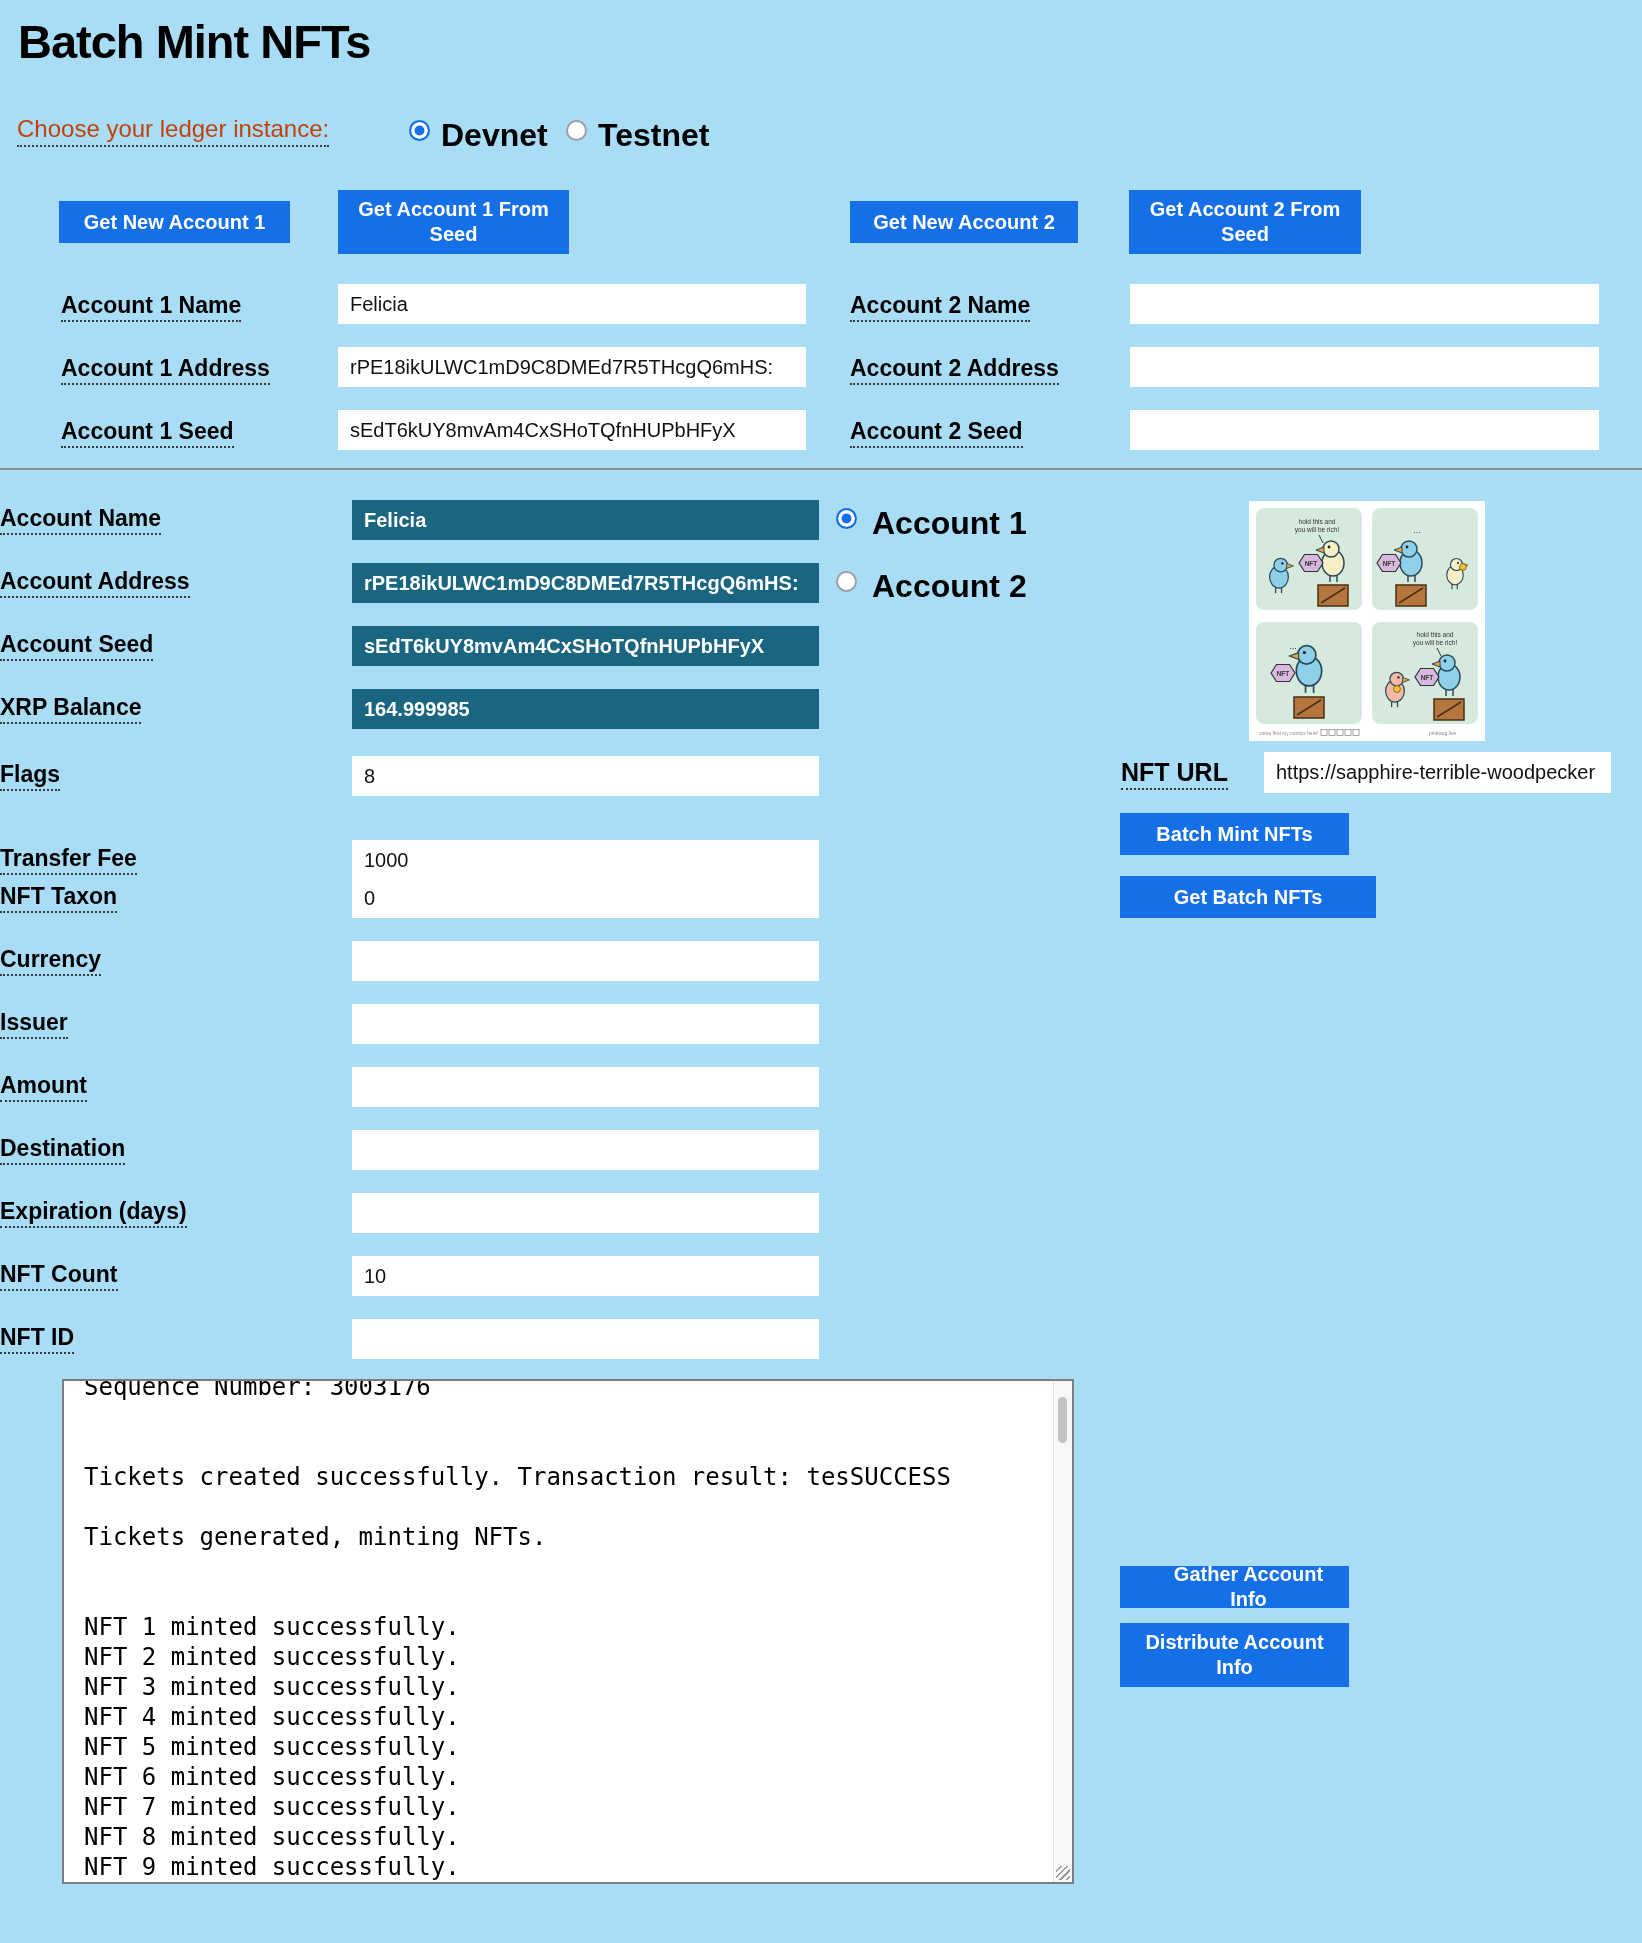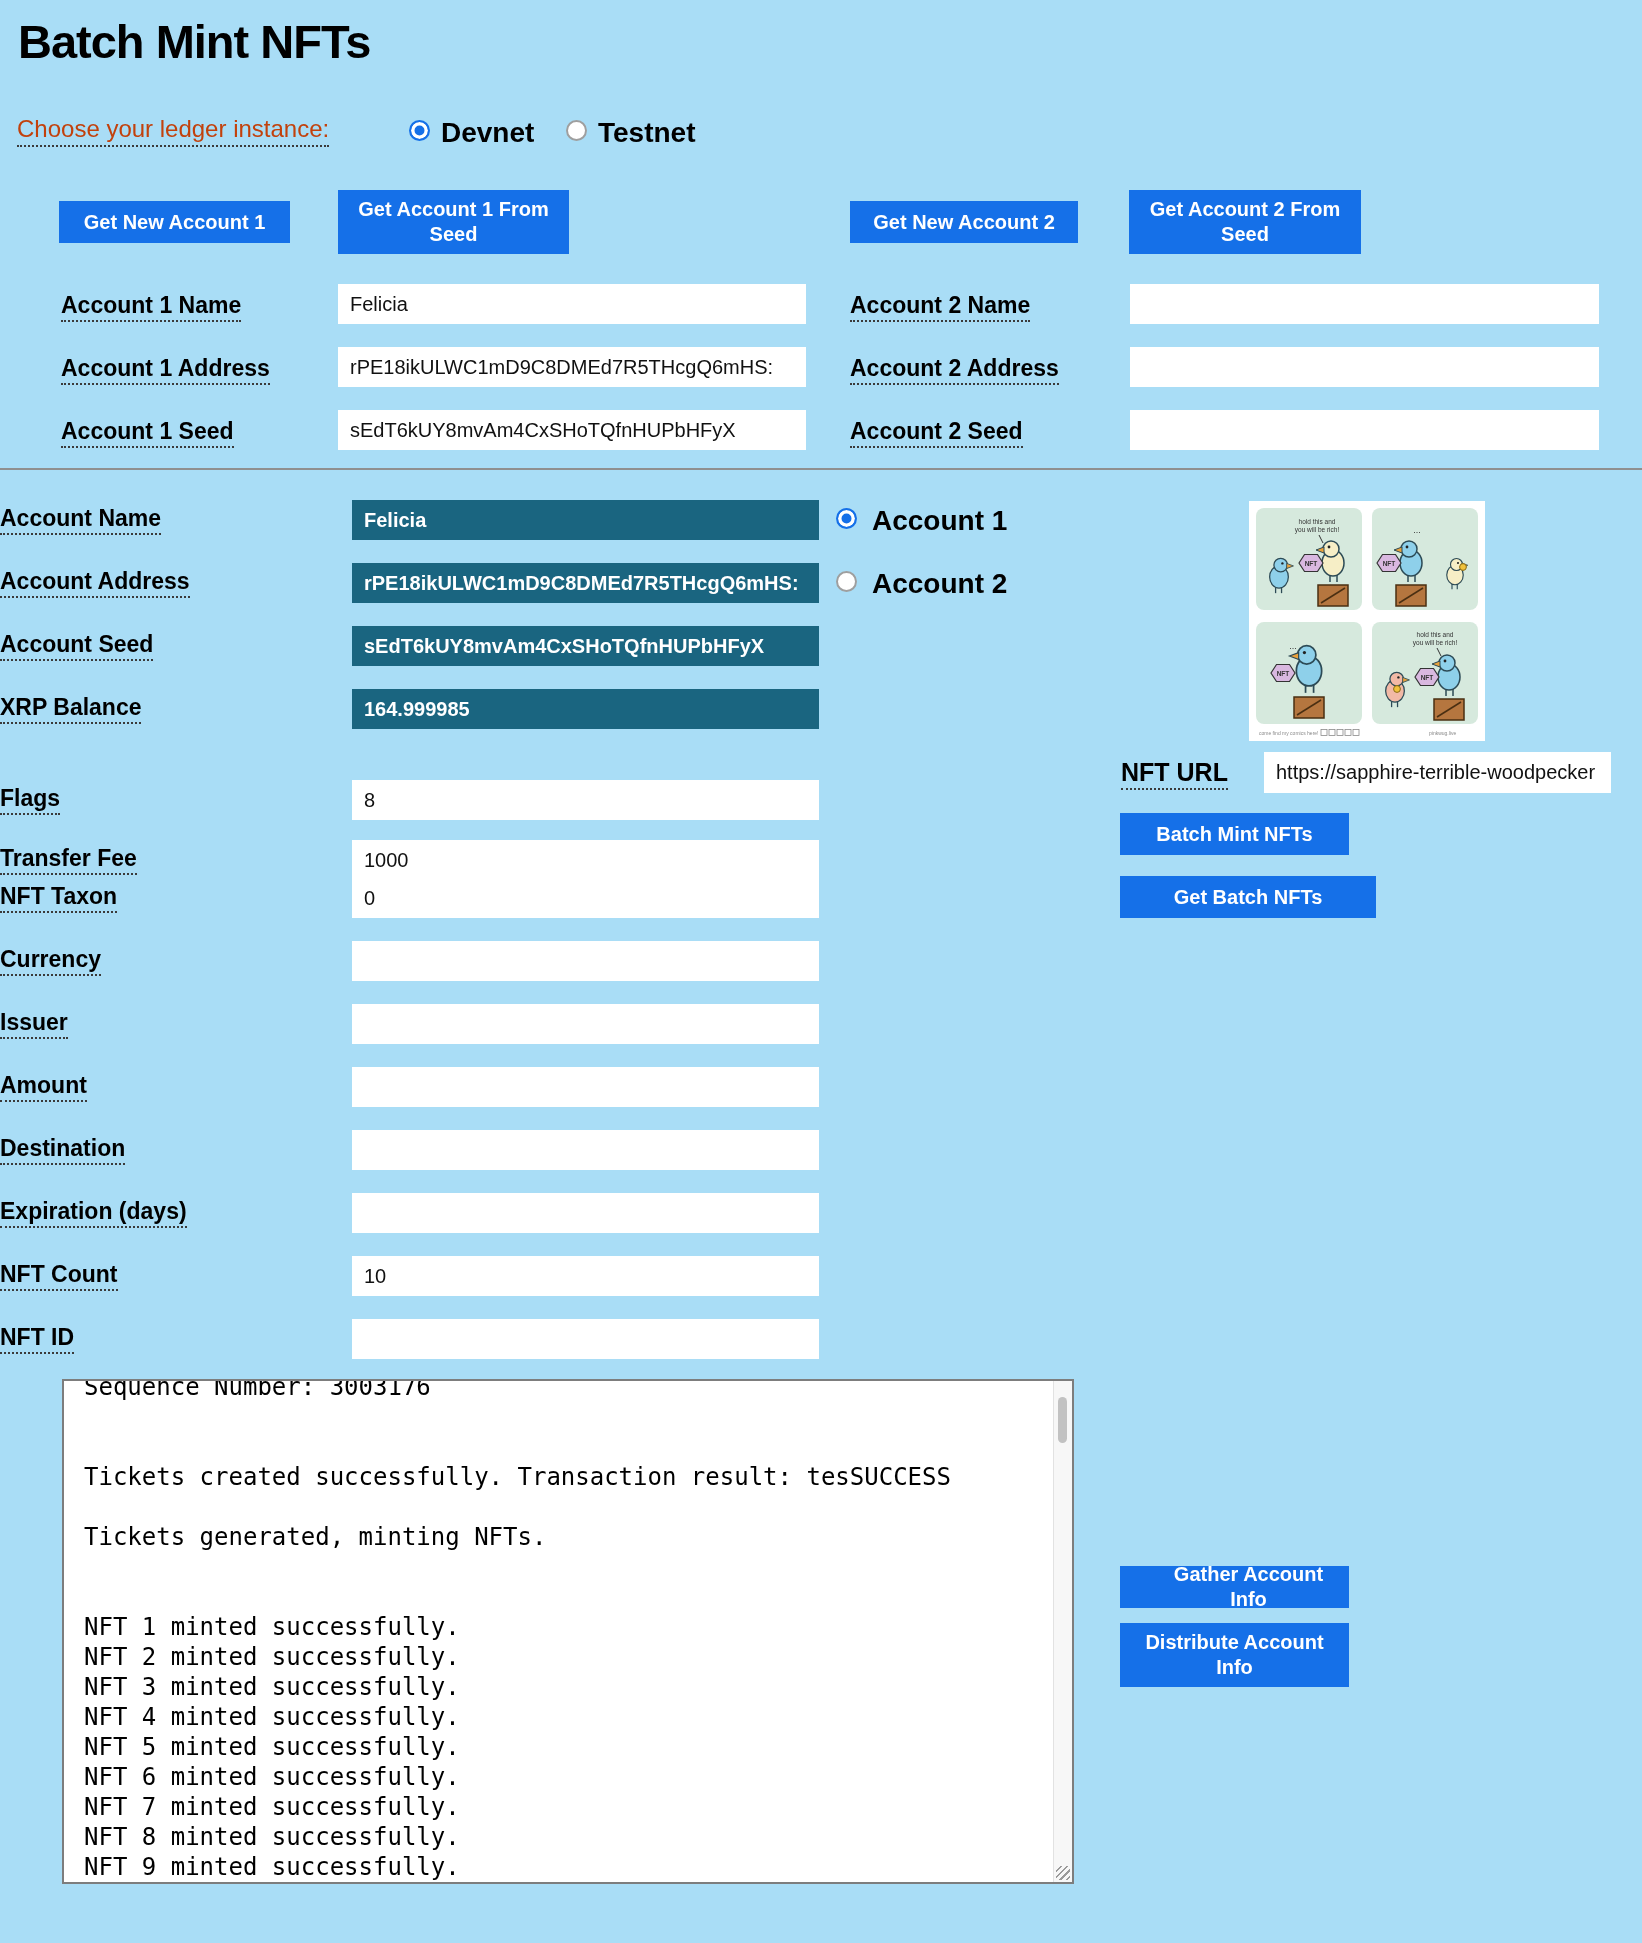--- a/index.html
+++ b/index.html
@@ -4,21 +4,21 @@
 <style>
   html,body{margin:0;padding:0;background:#a9ddf6;font-family:"Liberation Sans",sans-serif;}
   .stage{position:relative;width:1642px;height:1943px;background:#a9ddf6;overflow:hidden;}
 
   .page-title{position:absolute;left:18px;top:14px;font-size:47px;font-weight:800;letter-spacing:-1px;color:#000;}
 
   .dotted{border-bottom:2px dotted #3a3a3a;padding-bottom:2px;display:inline-block;}
   .ledger-label{position:absolute;left:17px;top:115px;font-size:24px;color:#c2410c;}
   .radio{position:absolute;width:21px;height:21px;border-radius:50%;background:#fff;border:2px solid #9f9f9f;box-sizing:border-box;}
   .radio.checked{border-color:#1570e8;background:#1570e8;box-shadow:inset 0 0 0 3.5px #fff;}
-  .radio-label{position:absolute;font-size:28px;font-weight:700;color:#000;}
+  .radio-label{position:absolute;font-size:32px;font-weight:700;color:#000;}
 
   .btn{position:absolute;background:#1570e8;color:#fff;border:none;font-family:"Liberation Sans",sans-serif;
        font-size:20px;font-weight:700;display:flex;align-items:center;justify-content:center;text-align:center;
        line-height:1.25;padding:4px 8px;box-sizing:border-box;cursor:pointer;}
 
   .lbl{position:absolute;font-size:23px;font-weight:700;color:#000;}
   .lbl > span{border-bottom:2px dotted #3a3a3a;padding-bottom:2px;}
 
   .field{position:absolute;height:40px;background:#fff;border:none;outline:none;box-sizing:border-box;
          font-family:"Liberation Sans",sans-serif;font-size:20px;color:#111;padding:0 12px;}
@@ -95,21 +95,21 @@
         <span>Account Seed</span>
       </span>
     <input class="field mfield teal" value="sEdT6kUY8mvAm4CxSHoTQfnHUPbHFyX" style="">
   </div>
   <div class="mrow" style="top:689px;">
     <span class="mlbl">
         <span>XRP Balance</span>
       </span>
     <input class="field mfield teal" value="164.999985" style="">
   </div>
-  <div class="mrow" style="top:780px;padding-left:35px;">
+  <div class="mrow" style="top:756px;padding-left:35px;">
     <span class="mlbl">
         <span>Flags</span>
       </span>
     <input class="field mfield" value="8" style="">
   </div>
   <div class="mrow" style="top:840px;">
     <span class="mlbl">
         <span>Transfer Fee</span>
       </span>
     <input class="field mfield" value="1000" style="">

